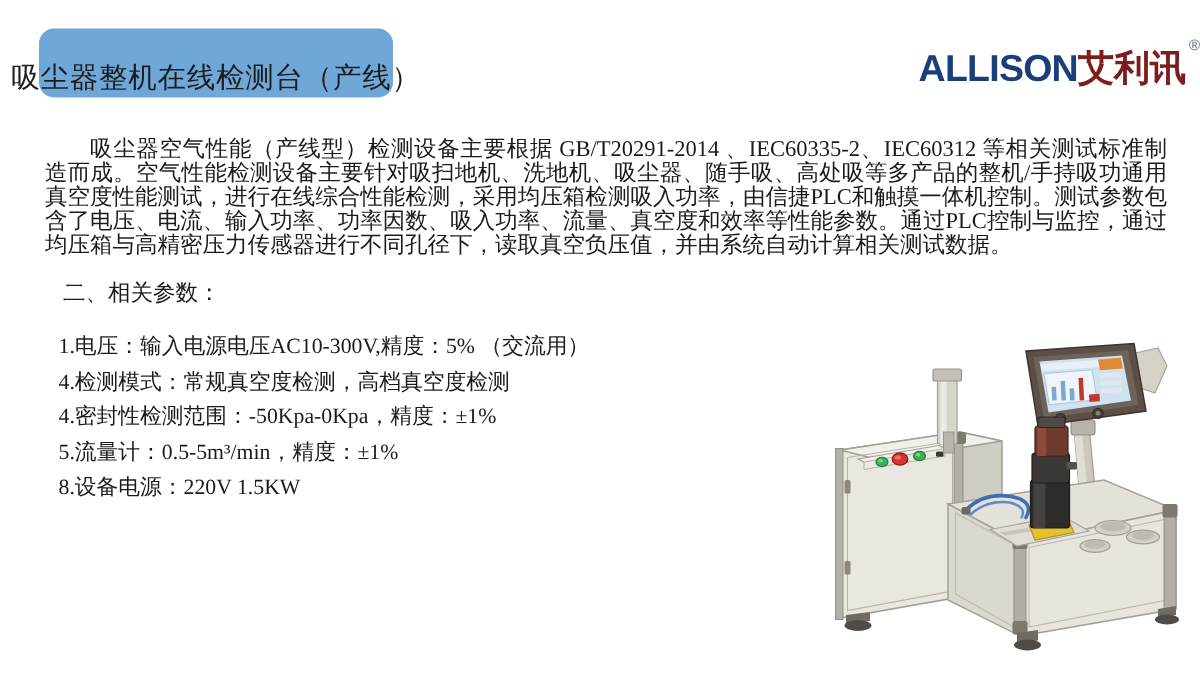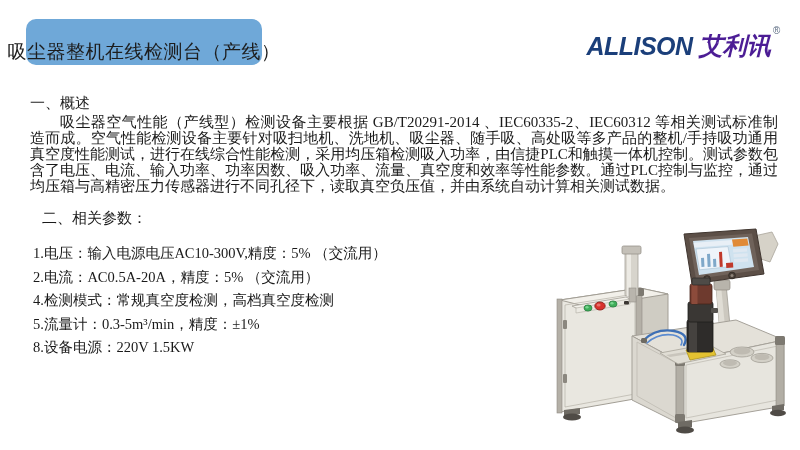--- a/index.html
+++ b/index.html
@@ -35,40 +35,38 @@
   #title-banner-text {
     font-family: "Liberation Serif", "DejaVu Serif", serif;
     font-size: 19px;
     letter-spacing: 0.5px;
     color: #1d1d1d;
     white-space: nowrap;
   }
 
   #logo {
     position: absolute;
-    right: 20px; top: 34px;
+    right: 0; top: 34px;
     display: flex;
     align-items: flex-start;
-    font-style: italic;
   }
   #logo-latin {
     font-family: "Liberation Sans", "DejaVu Sans", sans-serif;
     font-weight: bold;
     font-size: 25px;
     letter-spacing: -0.5px;
     color: #1b3f7a;
     line-height: 1;
   }
   #logo-cjk {
     font-family: "Liberation Sans", "DejaVu Sans", sans-serif;
     font-weight: bold;
     font-size: 24px;
-    color: #4c1d95;
+    color: #7f1d1d;
     line-height: 1;
-    margin-left: 6px;
   }
   #logo-reg {
     font-family: "Liberation Sans", "DejaVu Sans", sans-serif;
     font-size: 10px;
     color: #5a6a80;
     margin-left: 2px;
     margin-top: -9px;
   }
 
   
@@ -93,21 +91,21 @@
     color: #1a1a1a;
   }
   #params-heading {
     font-size: 15px;
     line-height: 24px;
     margin: 12px;
     color: #1a1a1a;
   }
   #params-list {
     list-style: none;
-    margin: 3px;
+    margin: 9px;
     padding: 0;
     width: 470px;
   }
   #params-list li {
     font-size: 14.5px;
     line-height: 23.5px;
     white-space: nowrap;
     color: #1a1a1a;
   }
 
@@ -131,31 +129,30 @@
   <div id="logo">
     <span id="logo-latin">ALLISON</span>
     <span id="logo-cjk">艾利讯</span>
     <span id="logo-reg">®</span>
   </div>
 
 </div>
 
 <div id="content">
 
-  <p class="section-heading">一、概述</p>
 
   <p id="overview-paragraph">吸尘器空气性能（产线型）检测设备主要根据 GB/T20291-2014 、IEC60335-2、IEC60312 等相关测试标准制造而成。空气性能检测设备主要针对吸扫地机、洗地机、吸尘器、随手吸、高处吸等多产品的整机/手持吸功通用真空度性能测试，进行在线综合性能检测，采用均压箱检测吸入功率，由信捷PLC和触摸一体机控制。测试参数包含了电压、电流、输入功率、功率因数、吸入功率、流量、真空度和效率等性能参数。通过PLC控制与监控，通过均压箱与高精密压力传感器进行不同孔径下，读取真空负压值，并由系统自动计算相关测试数据。</p>
 
   <p id="params-heading">二、相关参数：</p>
 
   <ul id="params-list">
     <li>1.电压：输入电源电压AC10-300V,精度：5%  （交流用）</li>
-    <li>2.电流：AC0.5A-20A，精度：5%   （交流用）</li>
     <li>4.检测模式：常规真空度检测，高档真空度检测</li>
-    <li>5.流量计：0.3-5m³/min，精度：±1%</li>
+    <li>4.密封性检测范围：-50Kpa-0Kpa，精度：±1%</li>
+    <li>5.流量计：0.5-5m³/min，精度：±1%</li>
     <li>8.设备电源：220V 1.5KW</li>
   </ul>
 
 </div>
 
 <div id="machine-photo">
   <svg width="262" height="222" viewBox="0 0 262 222" xmlns="http://www.w3.org/2000/svg">
 
     <path d="M214 8 L232 4 L238 16 L230 34 L218 30 Z" fill="#d6d2c8" stroke="#a9a59b" stroke-width="0.8"></path>
 

